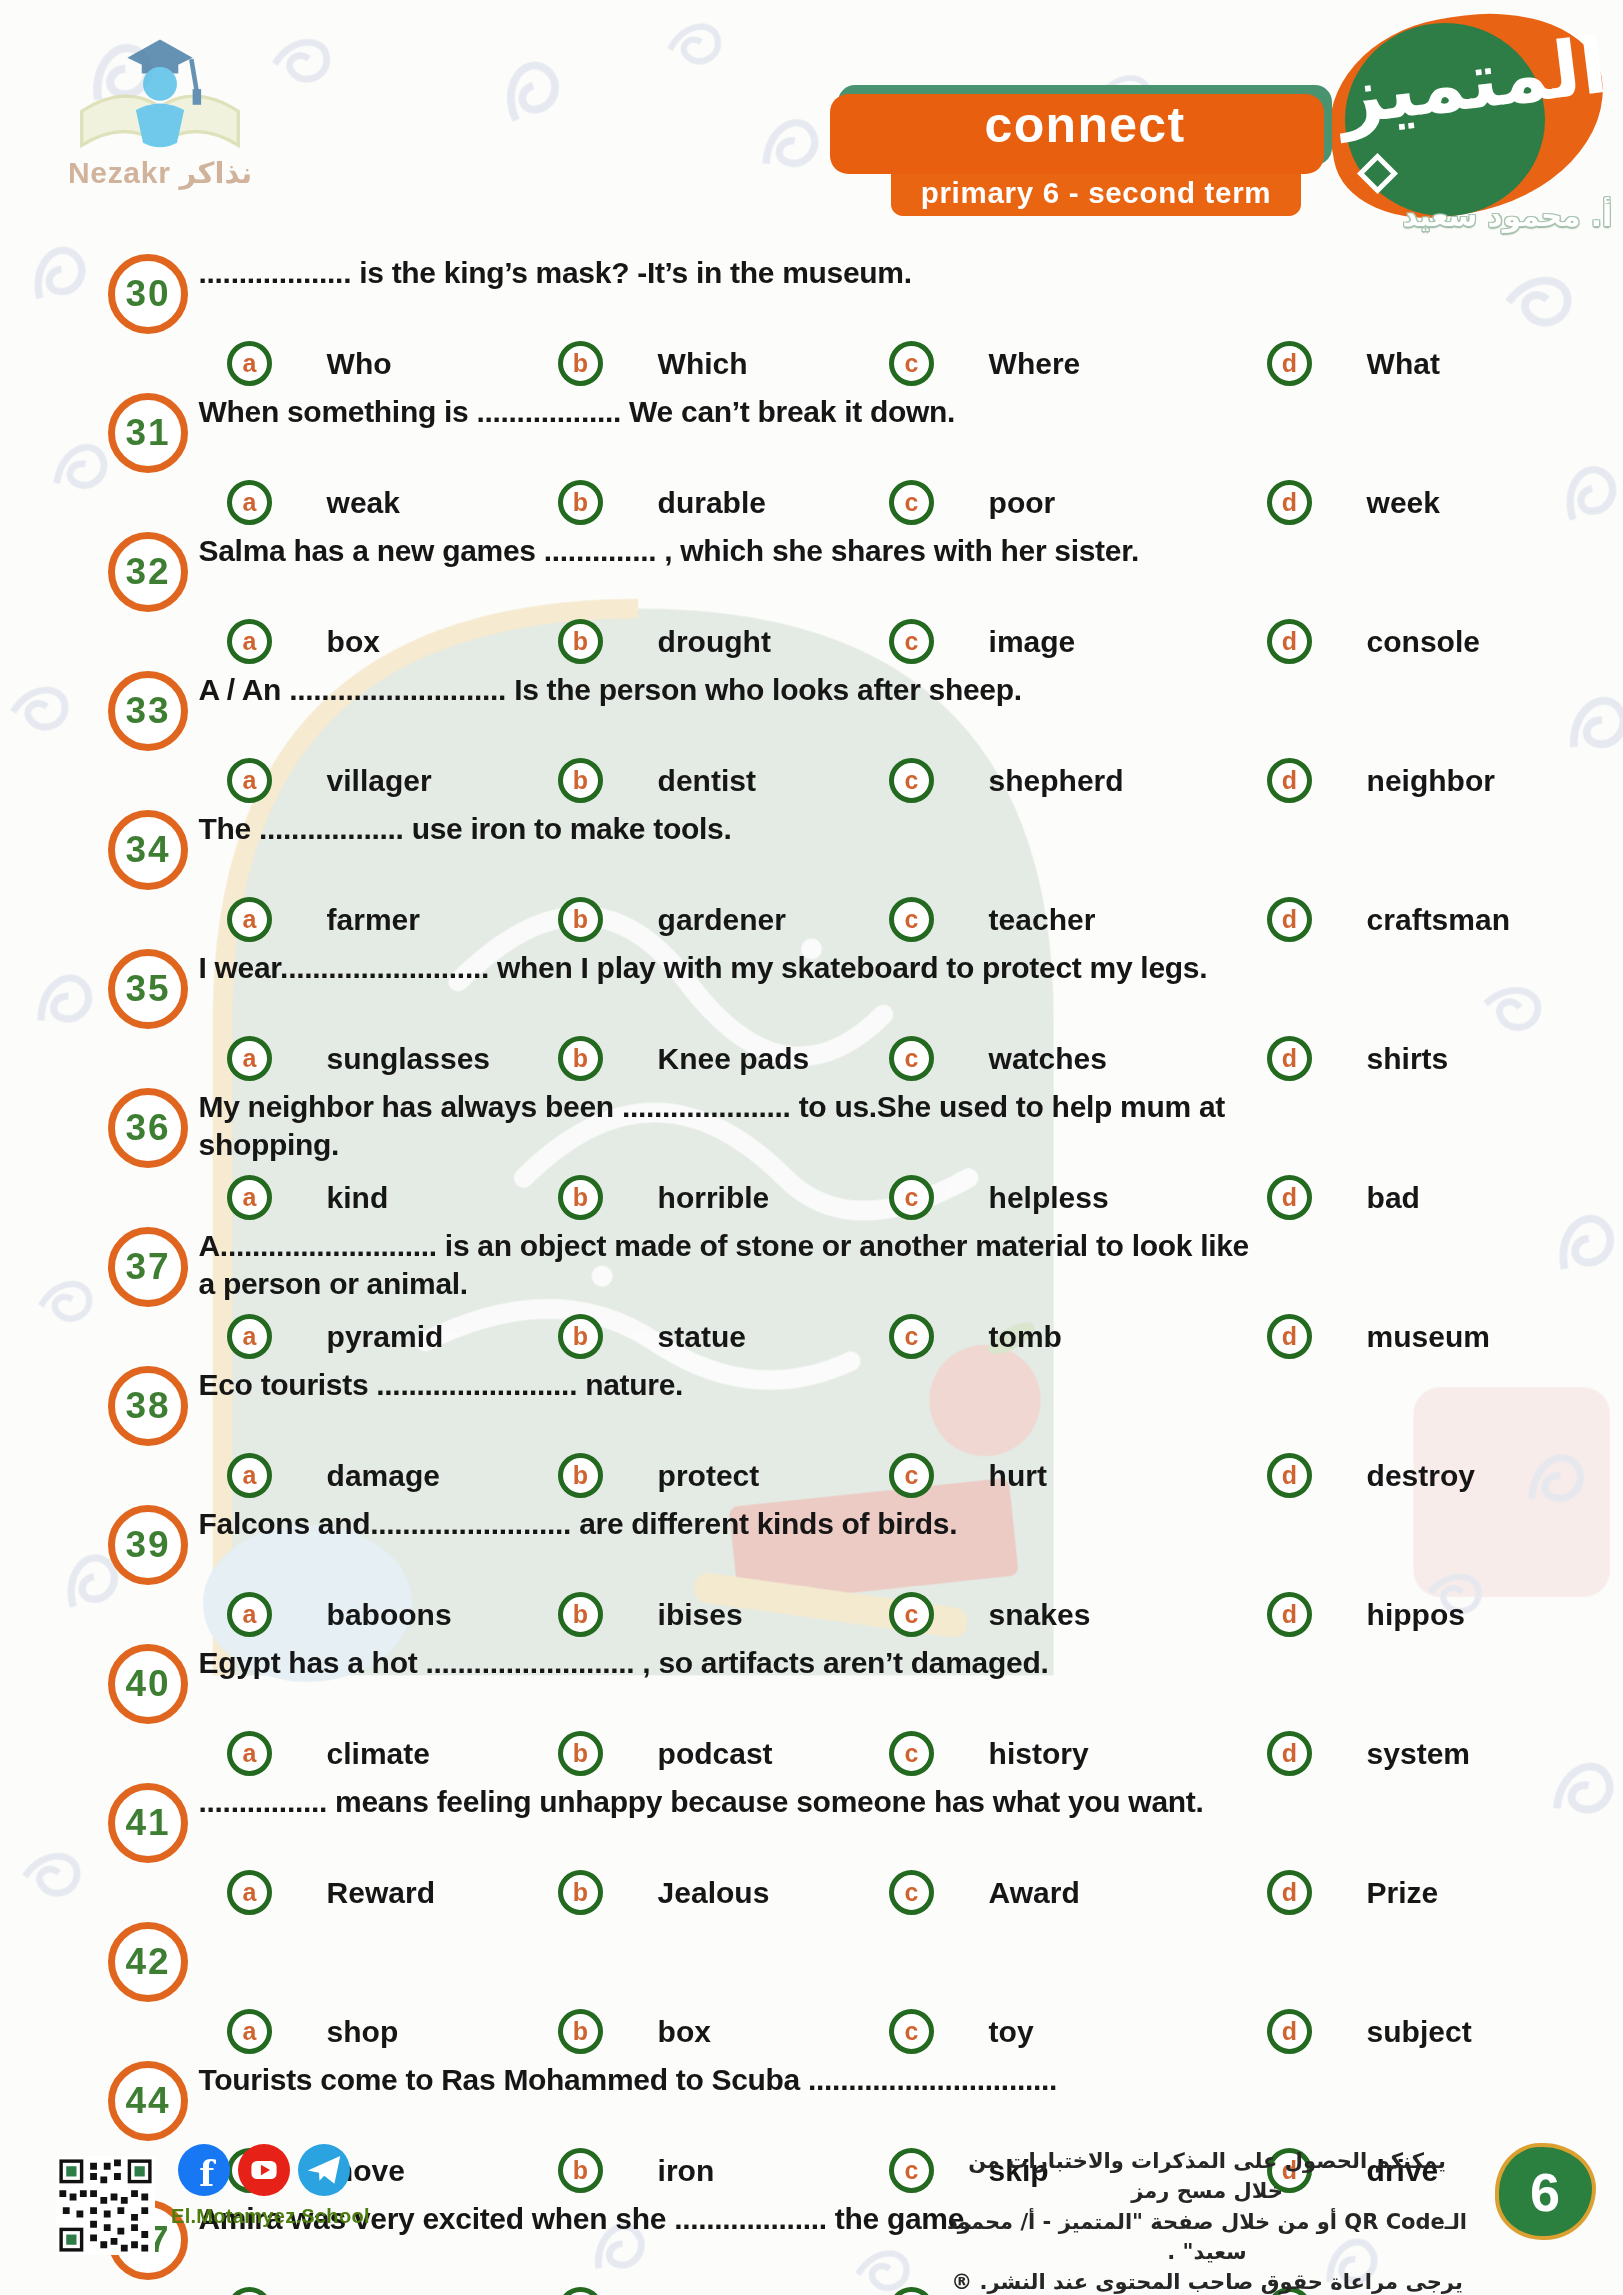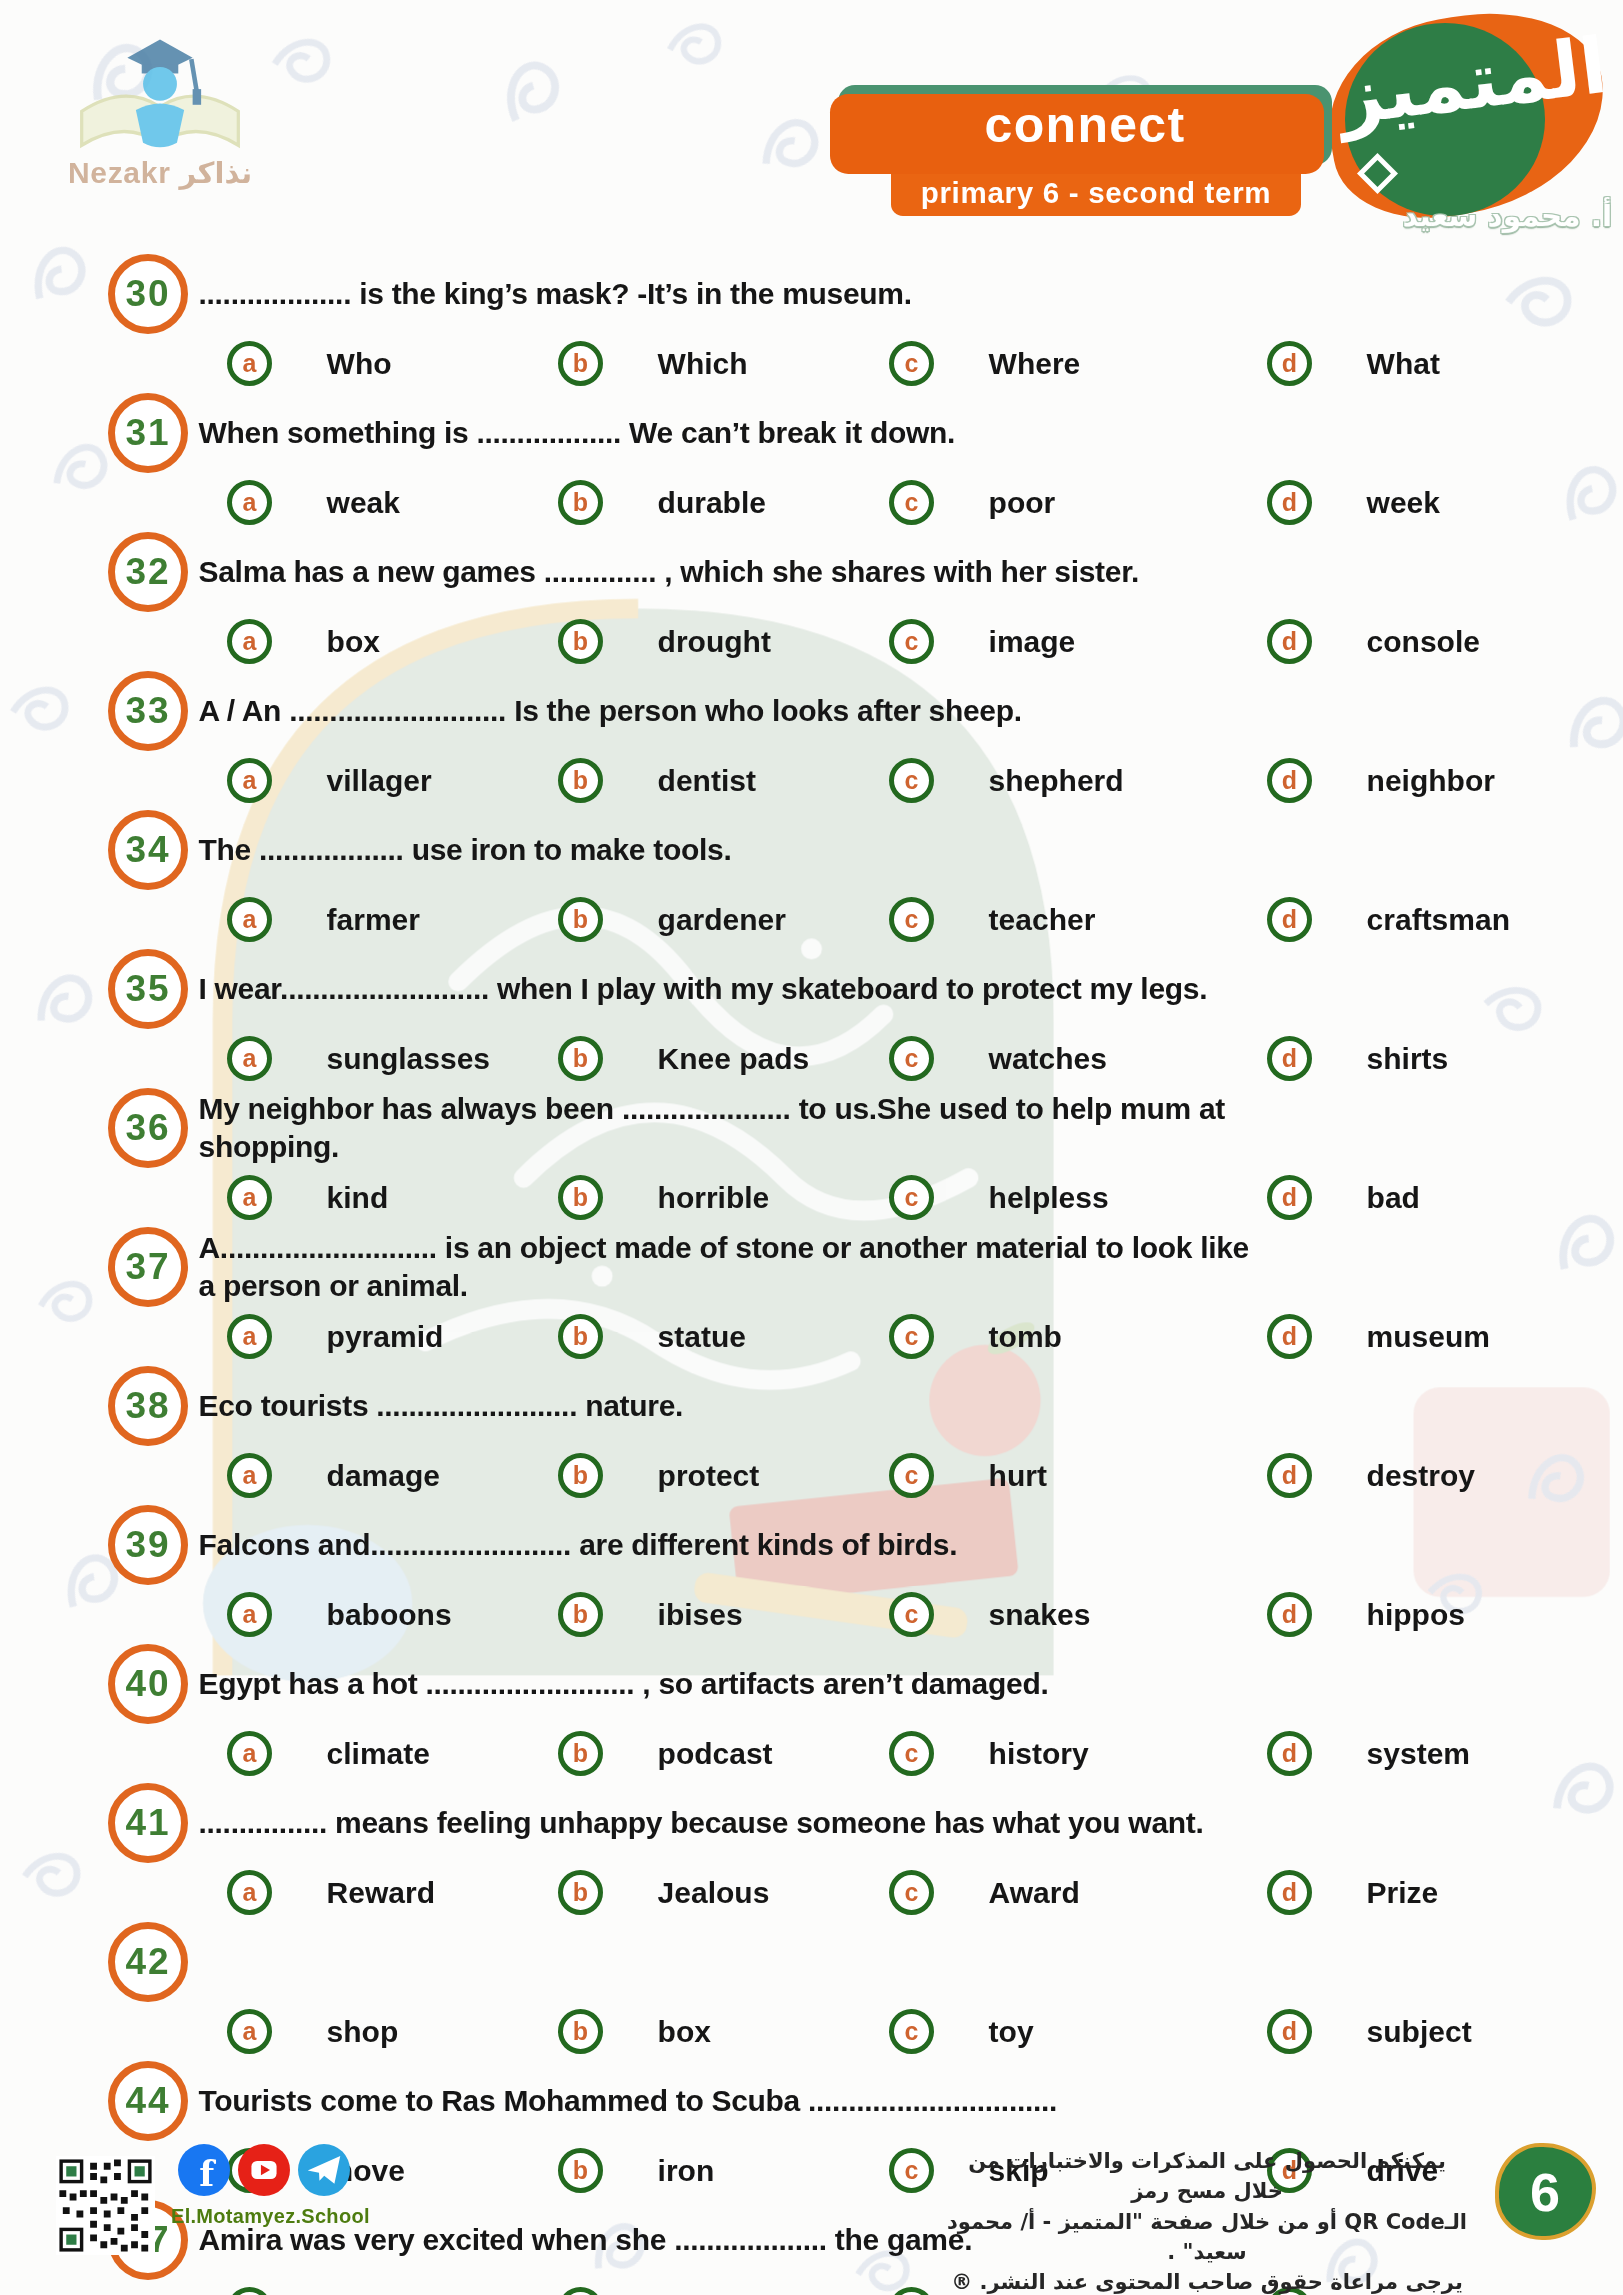--- a/index.html
+++ b/index.html
@@ -38,21 +38,21 @@
               background:#2e7d46; border-radius:50%; }
   .pub-callig { position:absolute; left:26px; top:36px; width:236px; text-align:center;
               color:#fff; font-size:77px; font-weight:bold; transform:rotate(-7deg); }
   .pub-diamond { position:absolute; left:51px; top:156px; width:29px; height:29px;
               border:5.9px solid #fff; transform:rotate(45deg); background:transparent; }
   .pub-teacher { position:absolute; right:7.9px; top:196px; color:#fff; font-size:29.5px; font-weight:bold;
               text-shadow:1.3px 1.3px 0 #a9c4b0, -1.3px -1.3px 0 #a9c4b0, 1.3px -1.3px 0 #a9c4b0, -1.3px 1.3px 0 #a9c4b0, 0 2px 1.3px #8fae97; }
 
   
   .questions { position:absolute; left:108px; top:254px; right:26px; z-index:2; }
-  .q-row { display:flex; align-items:center; gap:10.5px; min-height:64px; }
+  .q-row { display:flex; gap:10.5px; min-height:64px; }
   .q-badge { flex:0 0 auto; width:80px; height:80px; background:#fff; border:7.2px solid #e0661f;
              border-radius:50%; display:flex; align-items:center; justify-content:center; }
   .q-num { color:#3e7e33; font-size:37px; font-weight:bold; letter-spacing:2px; }
   .q-text { font-size:30px; font-weight:bold; color:#161616; line-height:1.28;
             white-space:pre-line; letter-spacing:-0.3px; }
   .opts { display:flex; align-items:center; margin-left:119px; min-height:59px; }
   .opt { display:flex; align-items:center; gap:19.6px; cursor:pointer; }
   .opt:nth-child(1){ width:331px; }
   .opt:nth-child(2){ width:331px; }
   .opt:nth-child(3){ width:378px; }

